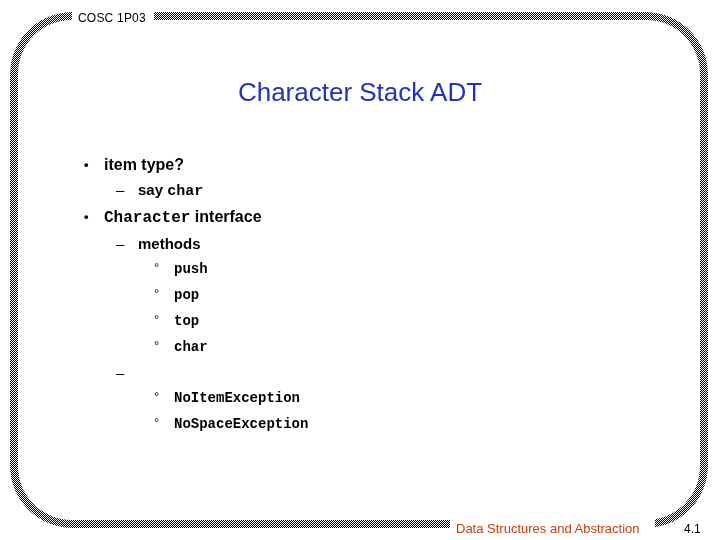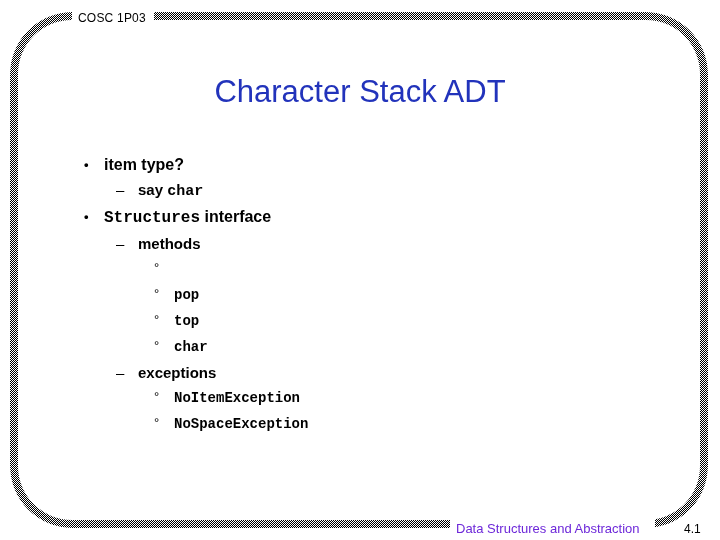--- a/index.html
+++ b/index.html
@@ -88,21 +88,21 @@
     white-space: nowrap;
   }
 
   
   #title {
     position: absolute;
     left: 60px;
     top: 72px;
     width: 600px;
     text-align: center;
-    font-size: 31px;
+    font-size: 26px;
     line-height: 40px;
     font-weight: normal;
     color: #2233bb;
     white-space: nowrap;
   }
 
   
   #body {
     position: absolute;
     left: 78px;
@@ -181,21 +181,21 @@
     margin-top: 32px;
   }
 
   
   #footer-label {
     position: absolute;
     left: 456px;
     top: 521px;
     font-size: 13px;
     line-height: 16px;
-    color: #6d28d9;
+    color: #c2410c;
     white-space: nowrap;
   }
   #slide-number {
     position: absolute;
     left: 684px;
     top: 521px;
     font-size: 12px;
     line-height: 16px;
     color: #000000;
     white-space: nowrap;
@@ -220,44 +220,44 @@
       <div class="row lvl1">
         <span class="marker">•</span>
         <span class="rowtext"><span class="sansb">item type?</span></span>
       </div>
       <div class="row lvl2">
         <span class="marker">–</span>
         <span class="rowtext"><span class="sansb">say </span><span class="mono">char</span></span>
       </div>
       <div class="row lvl1">
         <span class="marker">•</span>
-        <span class="rowtext"><span class="mono">Structures</span><span class="sansb"> interface</span></span>
+        <span class="rowtext"><span class="mono">Character</span><span class="sansb"> interface</span></span>
       </div>
       <div class="row lvl2">
         <span class="marker">–</span>
         <span class="rowtext"><span class="sansb">methods</span></span>
       </div>
       <div class="row lvl3">
         <span class="marker">°</span>
+        <span class="rowtext"><span class="mono">push</span></span>
       </div>
       <div class="row lvl3">
         <span class="marker">°</span>
         <span class="rowtext"><span class="mono">pop</span></span>
       </div>
       <div class="row lvl3">
         <span class="marker">°</span>
         <span class="rowtext"><span class="mono">top</span></span>
       </div>
       <div class="row lvl3">
         <span class="marker">°</span>
         <span class="rowtext"><span class="mono">char</span></span>
       </div>
       <div class="row lvl2">
         <span class="marker">–</span>
-        <span class="rowtext"><span class="sansb">exceptions</span></span>
       </div>
       <div class="row lvl3">
         <span class="marker">°</span>
         <span class="rowtext"><span class="mono">NoItemException</span></span>
       </div>
       <div class="row lvl3">
         <span class="marker">°</span>
         <span class="rowtext"><span class="mono">NoSpaceException</span></span>
       </div>
     </div>

